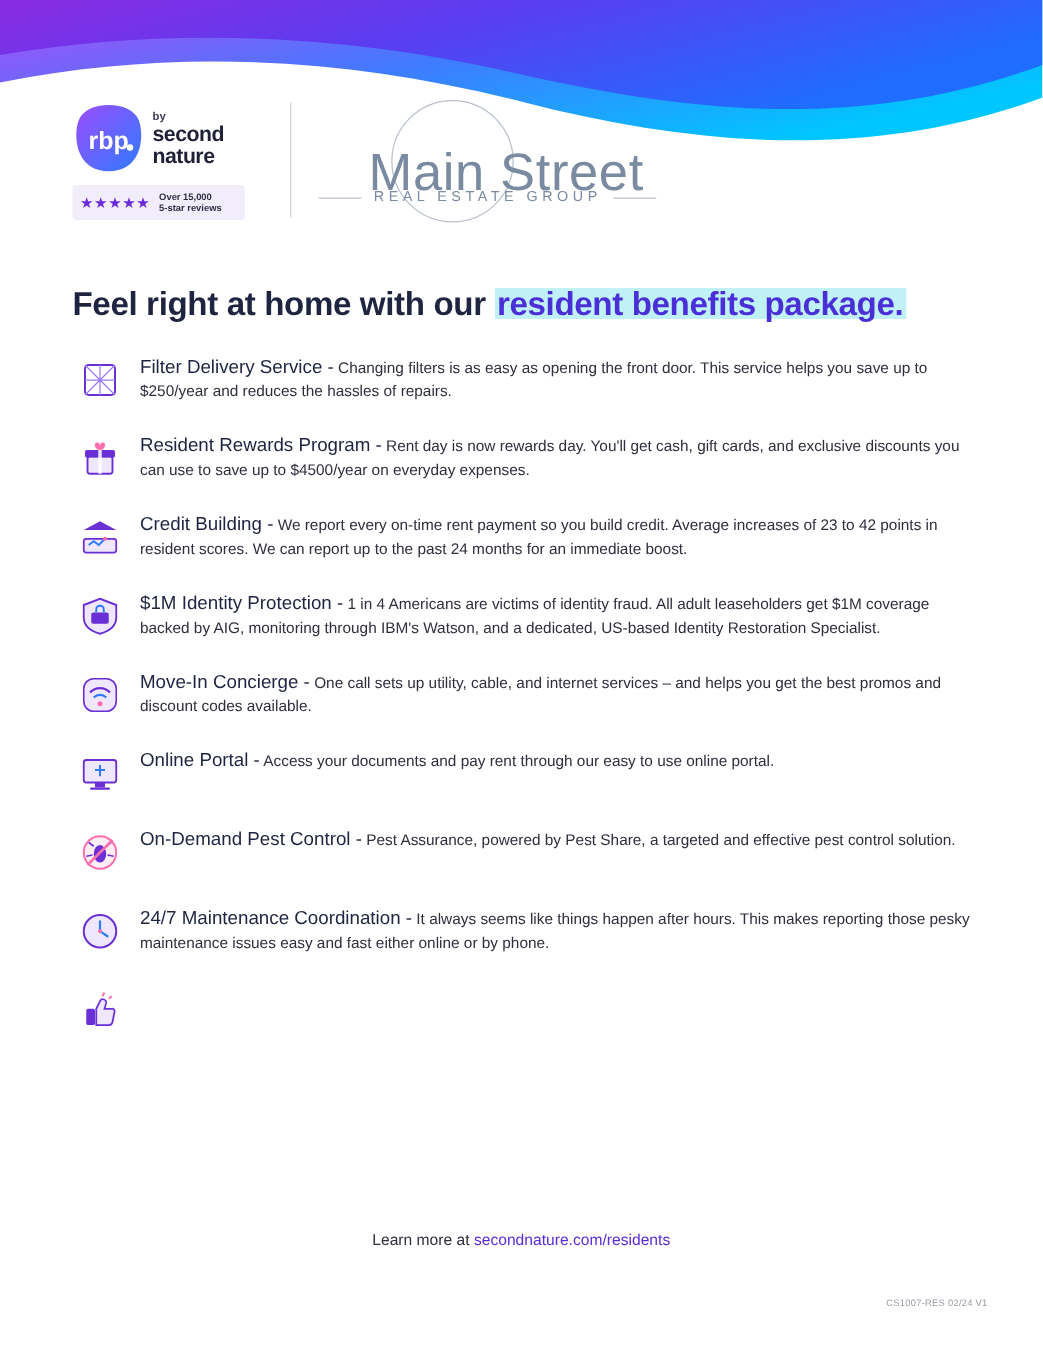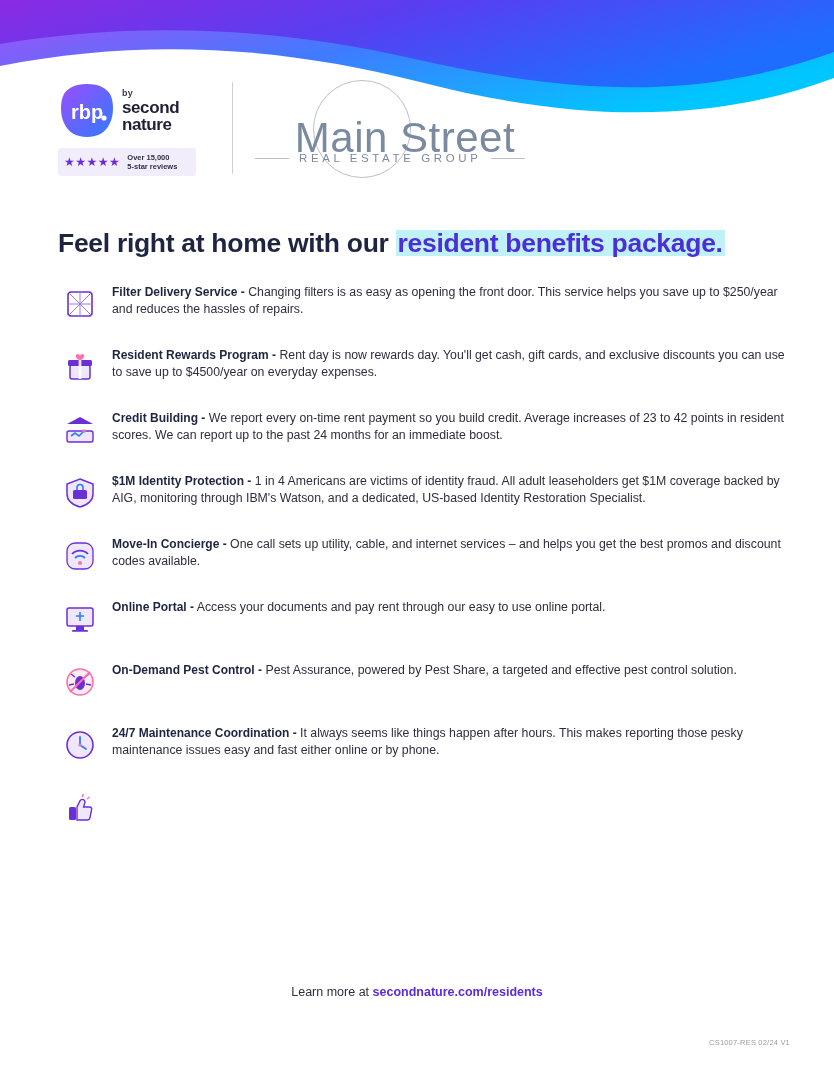--- a/index.html
+++ b/index.html
@@ -183,38 +183,38 @@
     justify-content: center;
   }
   .benefit .txt {
     padding-left: 8px;
     padding-top: 2px;
     font-size: 12.3px;
     line-height: 1.38;
     color: #2e2e3e;
   }
   .benefit .bt {
-    font-weight: 700;
+    font-weight: 400;
     color: #1f2440;
-    font-size: 12px;
+    font-size: 15px;
   }
 
   
   .footer {
     position: absolute;
     top: 985px;
     left: 0;
     width: 834px;
     text-align: center;
     font-size: 12.5px;
     color: #2e2e3e;
   }
   .footer a, .footer .link {
     color: #5b2bd9;
-    font-weight: 700;
+    font-weight: 400;
     text-decoration: none;
   }
   .doccode {
     position: absolute;
     top: 1038px;
     right: 44px;
     font-size: 7.5px;
     color: #9a9aa6;
     letter-spacing: .2px;
     margin-left: 43px;

